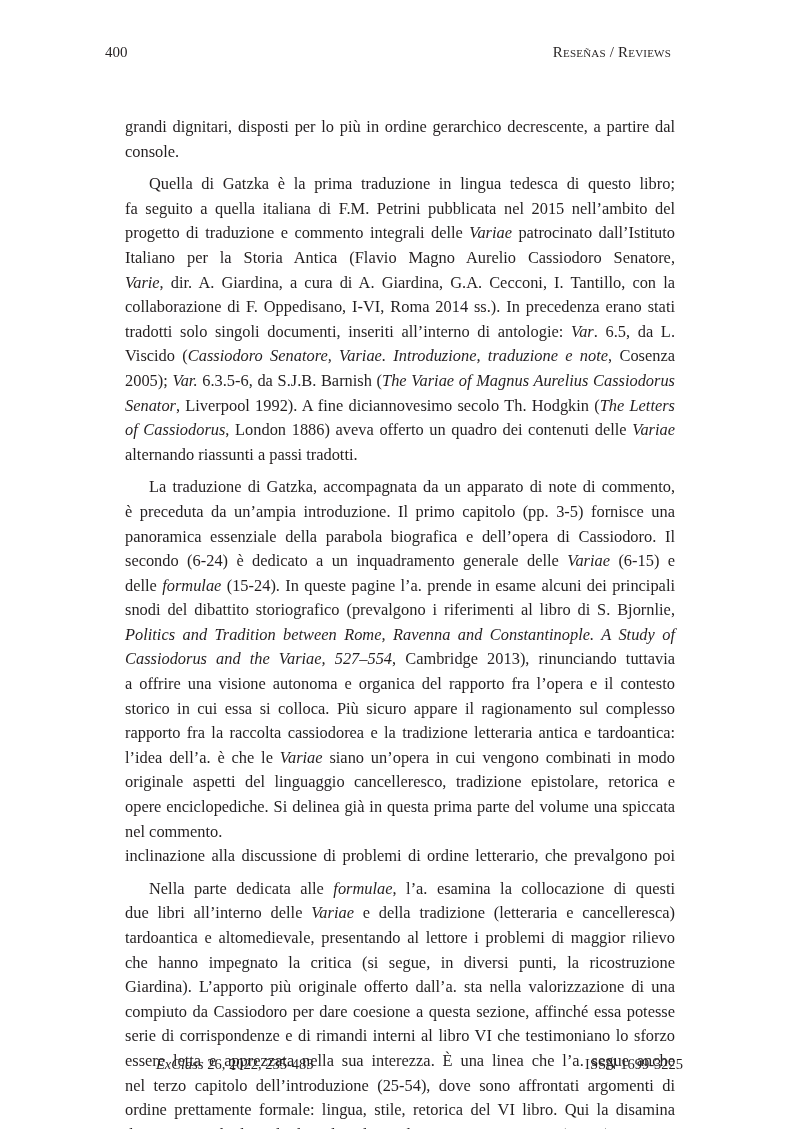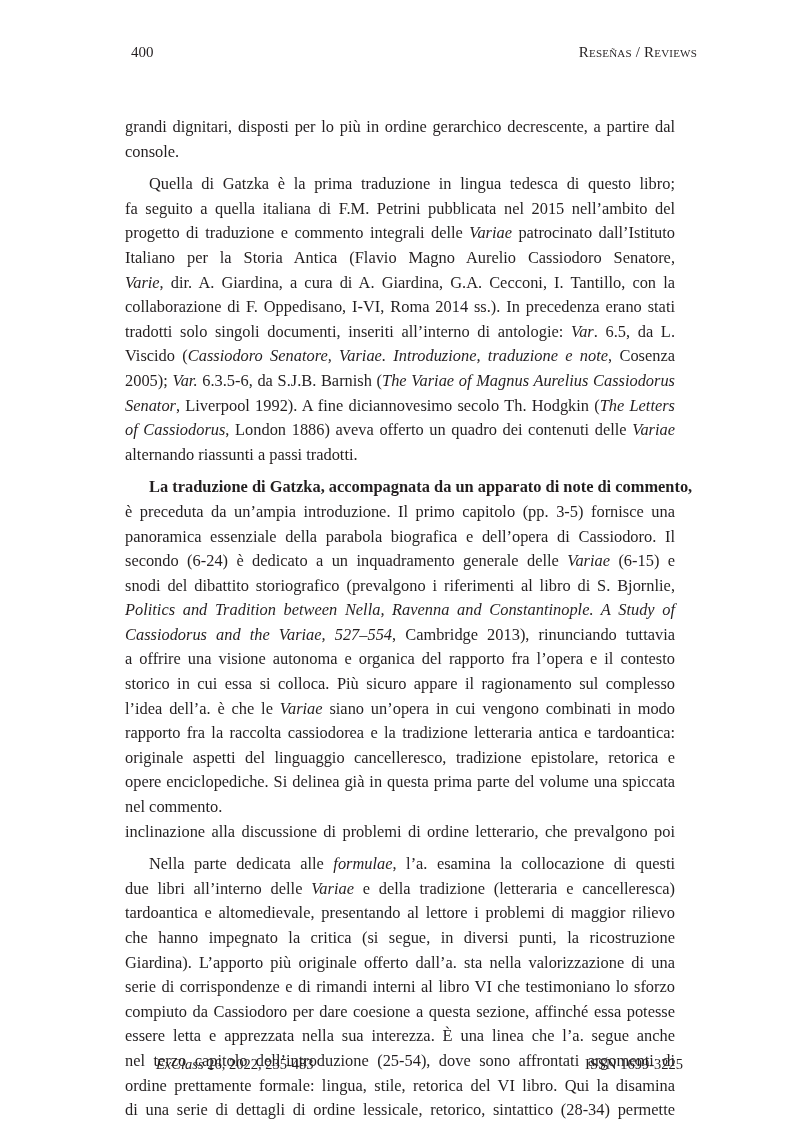--- a/index.html
+++ b/index.html
@@ -1,18 +1,18 @@
 <!DOCTYPE html>
 <html><head>
 <meta charset="utf-8">
 <style>
   html, body { margin:0; padding:0; background:#ffffff; }
   body { width:800px; height:1129px; position:relative; overflow:hidden;
          font-family:"Liberation Serif", "DejaVu Serif", serif; color:#231f20; }
-  .header { position:absolute; top:44px; left:131px; width:566px; height:24px; font-size:15px; }
+  .header { position:absolute; top:44px; left:105px; width:566px; height:24px; font-size:15px; }
   .pagenum { position:absolute; left:0; top:0; }
   .running { position:absolute; left:0; right:0; top:0; text-align:right; font-variant:small-caps; letter-spacing:0.2px; }
   .body { position:absolute; top:107px; left:117px; width:566px; font-size:16.4px; line-height:24.6px; text-align:justify; }
   .body p { margin:8px; text-indent:0; }
   .line { display:block; text-align:justify; text-align-last:justify; white-space:nowrap; }
   .line.last { text-align-last:left; }
   i { font-style:italic; }
   .footer { position:absolute; top:1056px; left:117px; width:566px; font-size:14.5px; }
   .footer .left { position:absolute; left:7px;margin-left:32px; }
   .footer .right { position:absolute; right:0; }
@@ -38,44 +38,45 @@
       <span class="line"><i>Varie</i><span>, dir. A. Giardina, a cura di A. Giardina, G.A. Cecconi, I. Tantillo, con la</span></span>
       <span class="line"><span>collaborazione di F. Oppedisano, I-VI, Roma 2014 ss.). In precedenza erano stati</span></span>
       <span class="line"><span>tradotti solo singoli documenti, inseriti all’interno di antologie: </span><i>Var</i><span>. 6.5, da L.</span></span>
       <span class="line"><span>Viscido (</span><i>Cassiodoro Senatore, Variae. Introduzione, traduzione e note</i><span>, Cosenza</span></span>
       <span class="line"><span>2005); </span><i>Var.</i><span> 6.3.5-6, da S.J.B. Barnish (</span><i>The Variae of Magnus Aurelius Cassiodorus</i></span>
       <span class="line"><i>Senator</i><span>, Liverpool 1992). A fine diciannovesimo secolo Th. Hodgkin (</span><i>The Letters</i></span>
       <span class="line"><i>of Cassiodorus</i><span>, London 1886) aveva offerto un quadro dei contenuti delle </span><i>Variae</i></span>
       <span class="line last"><span>alternando riassunti a passi tradotti.</span></span>
     </p>
     <p>
-      <span class="line" style="padding-left: 24px; font-weight: bold;"><span>La traduzione di Gatzka, accompagnata da un apparato di note di commento,</span></span>
+      <span class="line" style="padding-left: 24px;"><span>La traduzione di Gatzka, accompagnata da un apparato di note di commento,</span></span>
       <span class="line"><span>è preceduta da un’ampia introduzione. Il primo capitolo (pp. 3-5) fornisce una</span></span>
       <span class="line"><span>panoramica essenziale della parabola biografica e dell’opera di Cassiodoro. Il</span></span>
       <span class="line"><span>secondo (6-24) è dedicato a un inquadramento generale delle </span><i>Variae</i><span> (6-15) e</span></span>
+      <span class="line"><span>delle </span><i>formulae</i><span> (15-24). In queste pagine l’a. prende in esame alcuni dei principali</span></span>
       <span class="line"><span>snodi del dibattito storiografico (prevalgono i riferimenti al libro di S. Bjornlie,</span></span>
-      <span class="line"><i>Politics and Tradition between Nella, Ravenna and Constantinople. A Study of</i></span>
+      <span class="line"><i>Politics and Tradition between Rome, Ravenna and Constantinople. A Study of</i></span>
       <span class="line"><i>Cassiodorus and the Variae, 527–554</i><span>, Cambridge 2013), rinunciando tuttavia</span></span>
       <span class="line"><span>a offrire una visione autonoma e organica del rapporto fra l’opera e il contesto</span></span>
       <span class="line"><span>storico in cui essa si colloca. Più sicuro appare il ragionamento sul complesso</span></span>
+      <span class="line"><span>rapporto fra la raccolta cassiodorea e la tradizione letteraria antica e tardoantica:</span></span>
       <span class="line"><span>l’idea dell’a. è che le </span><i>Variae</i><span> siano un’opera in cui vengono combinati in modo</span></span>
-      <span class="line"><span>rapporto fra la raccolta cassiodorea e la tradizione letteraria antica e tardoantica:</span></span>
       <span class="line"><span>originale aspetti del linguaggio cancelleresco, tradizione epistolare, retorica e</span></span>
       <span class="line"><span>opere enciclopediche. Si delinea già in questa prima parte del volume una spiccata</span></span>
       <span class="line last"><span>nel commento.</span></span>
       <span class="line"><span>inclinazione alla discussione di problemi di ordine letterario, che prevalgono poi</span></span>
     </p>
     <p>
       <span class="line" style="padding-left: 24px;"><span>Nella parte dedicata alle </span><i>formulae</i><span>, l’a. esamina la collocazione di questi</span></span>
       <span class="line"><span>due libri all’interno delle </span><i>Variae</i><span> e della tradizione (letteraria e cancelleresca)</span></span>
       <span class="line"><span>tardoantica e altomedievale, presentando al lettore i problemi di maggior rilievo</span></span>
       <span class="line"><span>che hanno impegnato la critica (si segue, in diversi punti, la ricostruzione</span></span>
       <span class="line"><span>Giardina). L’apporto più originale offerto dall’a. sta nella valorizzazione di una</span></span>
+      <span class="line"><span>compiuto da Cassiodoro per dare coesione a questa sezione, affinché essa potesse</span></span>
       <span class="line"><span>serie di corrispondenze e di rimandi interni al libro VI che testimoniano lo sforzo</span></span>
-      <span class="line"><span>compiuto da Cassiodoro per dare coesione a questa sezione, affinché essa potesse</span></span>
       <span class="line"><span>essere letta e apprezzata nella sua interezza. È una linea che l’a. segue anche</span></span>
       <span class="line"><span>nel terzo capitolo dell’introduzione (25-54), dove sono affrontati argomenti di</span></span>
       <span class="line"><span>ordine prettamente formale: lingua, stile, retorica del VI libro. Qui la disamina</span></span>
       <span class="line"><span>di una serie di dettagli di ordine lessicale, retorico, sintattico (28-34) permette</span></span>
     </p>
   </div>
 
 <div class="footer">
   <span class="left"><i>ExClass</i><span> 26, 2022, 235-483</span></span>
   <span class="right">ISSN 1699-3225</span>

